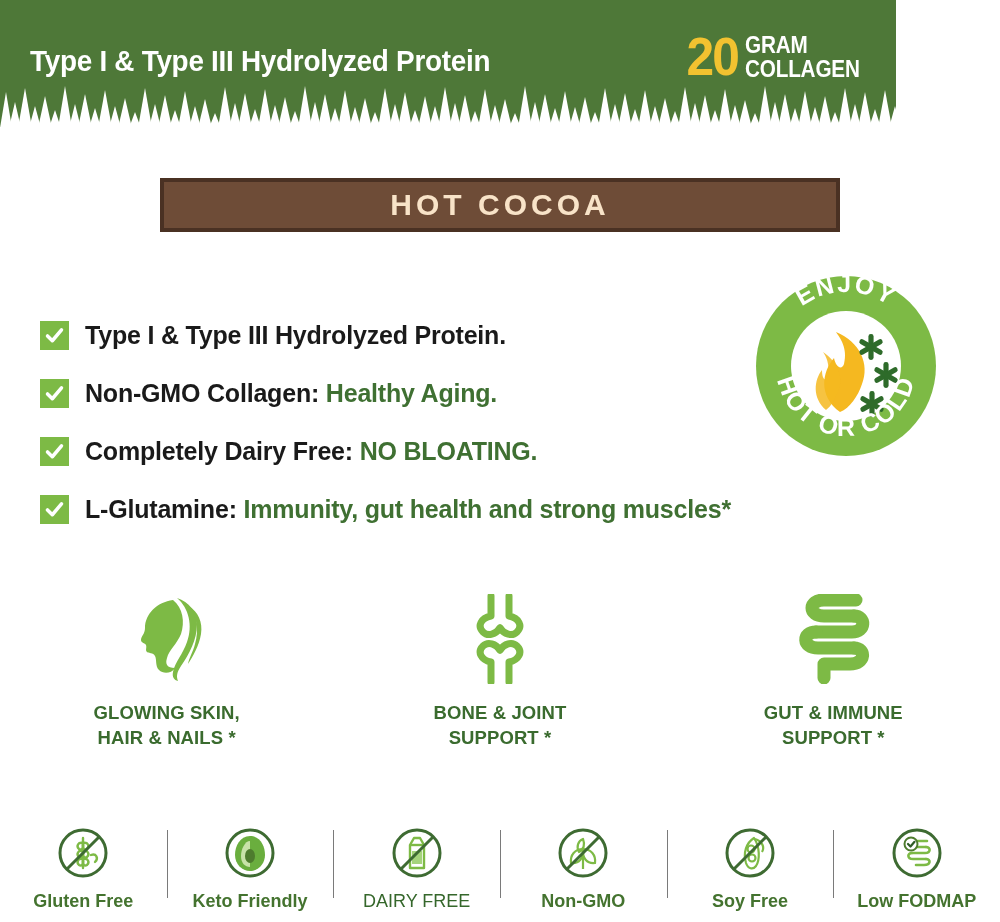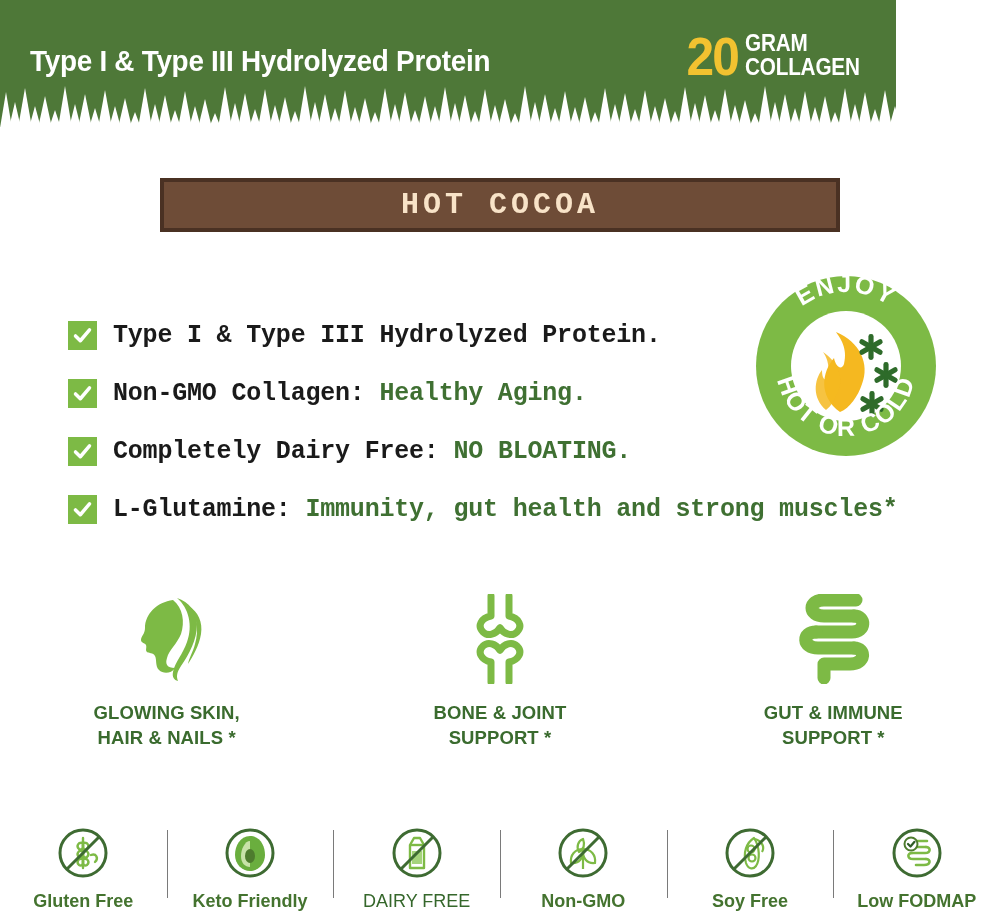--- a/index.html
+++ b/index.html
@@ -25,46 +25,46 @@
   }
   .header-title {
     position:absolute; left:30px; top:44px;
     font-size:30px; font-weight:bold; color:#ffffff;
     letter-spacing:-0.3px;
     transform:scaleX(0.93); transform-origin:left center;
     white-space:nowrap;
   }
   .gram-block {
     position:absolute; right:24px; top:31px;
-    display:flex; align-items:flex-start;
+    display:flex; align-items:flex-end;
   }
   .gram-number {
     font-size:54px; font-weight:bold; color:#F2C230;
     line-height:50px; letter-spacing:-2px;
     transform:scaleX(0.92); transform-origin:right center;
   }
   .gram-words {
     margin-left:6px; color:#ffffff; font-weight:bold;
     font-size:23px; line-height:24px; letter-spacing:-0.2px;
     transform:scaleX(0.90); transform-origin:left center;
   }
 
   
   .flavor-banner {
     position:absolute; left:160px; top:178px; width:680px; height:54px;
     background:#6E4C37;
     border:4px solid #4A3123;
     display:flex; align-items:center; justify-content:center;
   }
   .flavor-text {
-    color:#F8E3C8; font-size:30px; font-weight:600; letter-spacing:4px;font-family:Liberation Mono, monospace;
-  }
-
-  
-  .checklist { position:absolute; left:68px; top:306px; width:680px;font-family:Liberation Mono, monospace; }
+    color:#F8E3C8; font-size:30px; font-weight:600; letter-spacing:4px;
+  }
+
+  
+  .checklist { position:absolute; left:40px; top:306px; width:680px; }
   .check-row { display:flex; align-items:center; height:58px; }
   .check-box {
     width:29px; height:29px; background:#7DBA45; flex:0 0 29px;
     display:flex; align-items:center; justify-content:center;
     margin-right:16px;
   }
   .check-text {
     font-size:25px; font-weight:bold; color:#1A1A1A; white-space:nowrap;
     letter-spacing:-0.2px;
   }

